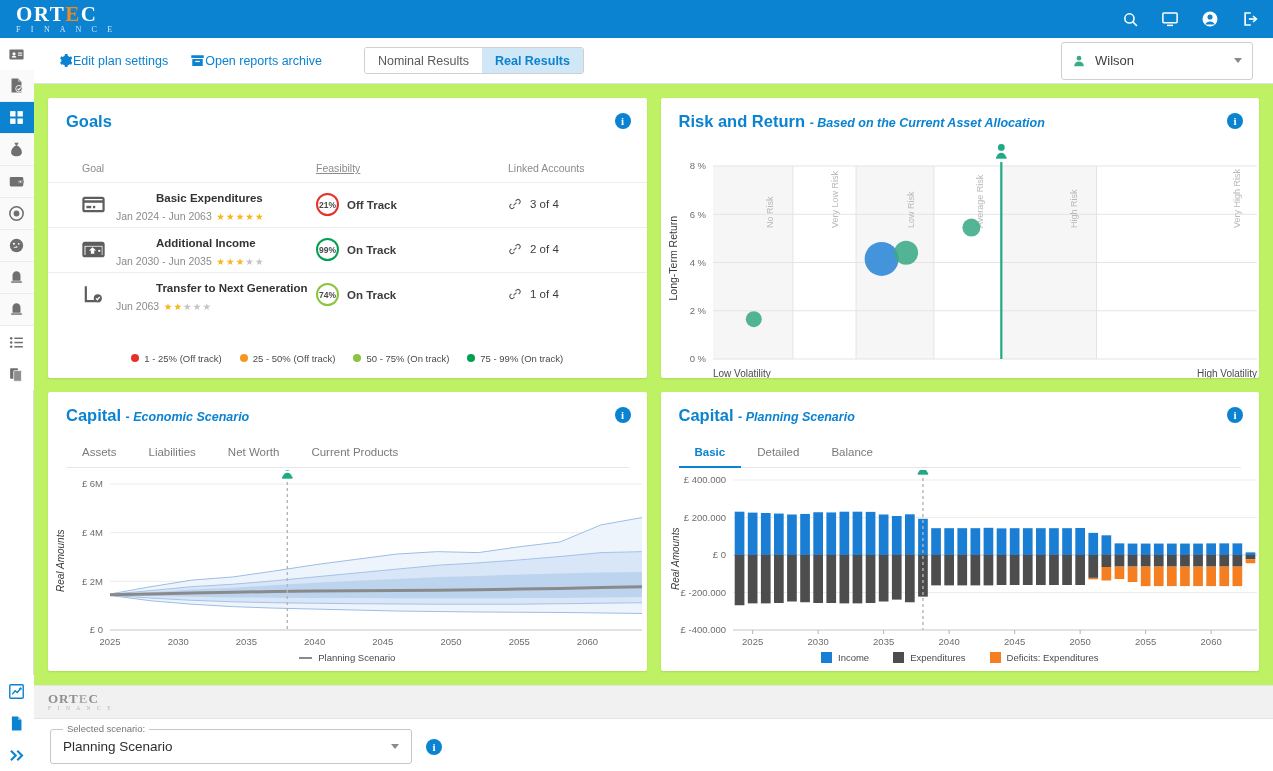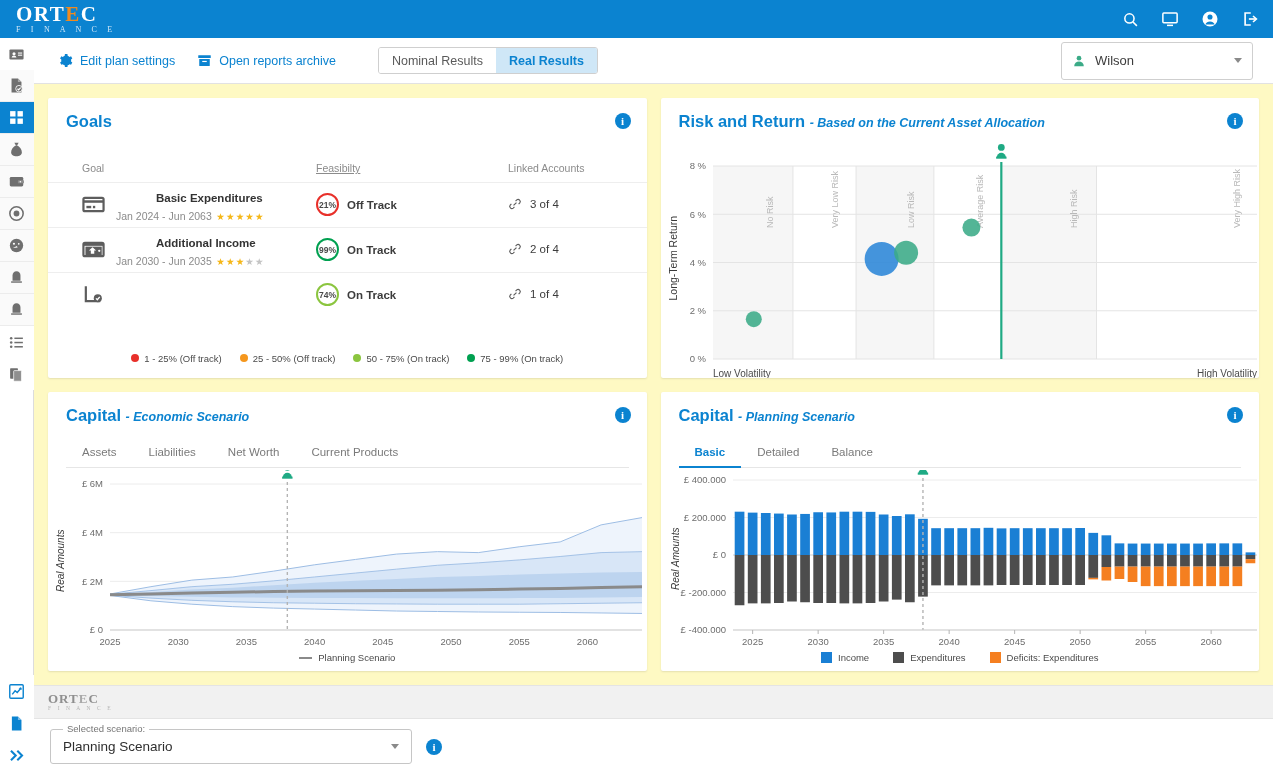--- a/index.html
+++ b/index.html
@@ -45,21 +45,21 @@
   .sb-item svg { display: block; }
   .sb-spacer { flex: 1; }
 
   
   .toolbar {
     position: absolute; left: 34px; top: 38px; width: 1239px; height: 46px;
     background: #ffffff; border-bottom: 1px solid #e2e2e2;
     display: flex; align-items: center;
   }
   .tb-action {
-    display: flex; align-items: center; gap: 7px; margin-left: 22px;
+    display: flex; align-items: center; margin-left: 22px;
     color: #0b83d0; font-size: 12.5px; cursor: pointer;
   }
   .tb-action:first-child { margin-left: 24px; }
   .seg-group {
     margin-left: 42px; display: flex; height: 27px;
     border: 1px solid #cfcfcf; border-radius: 3px; overflow: hidden;
   }
   .seg {
     padding: 0 13px; display: flex; align-items: center; font-size: 12.5px;
     color: #5a5a5a; background: #fff; cursor: pointer;
@@ -70,21 +70,21 @@
     border: 1px solid #cfcfcf; border-radius: 3px; background: #fff;
     display: flex; align-items: center; padding: 0 10px; gap: 9px; cursor: pointer;
   }
   .user-select .uname { font-size: 13px; color: #3c3c3c; flex: 1; }
   .caret { width: 0; height: 0; border-left: 4.5px solid transparent;
            border-right: 4.5px solid transparent; border-top: 5px solid #8a8a8a; }
 
   
   .canvas {
     position: absolute; left: 34px; top: 84px; width: 1239px; height: 601px;
-    background: #fef9c3; padding: 14px; display: grid;
+    background: #bef264; padding: 14px; display: grid;
     grid-template-columns: 1fr 1fr; grid-template-rows: 1fr 1fr; gap: 14px;
   }
   .card { background: #fff; border-radius: 2px; position: relative; overflow: hidden;
           box-shadow: 0 1px 2px rgba(0,0,0,.10); }
   .card-title {
     position: absolute; left: 18px; top: 14px;
     font-size: 16.5px; font-weight: bold; color: #0b83d0;
   }
   .card-title .sub { font-size: 12.5px; font-style: italic; font-weight: bold; }
   .info-btn {
@@ -419,20 +419,25 @@
         </span>
       </div>
 
       <div class="goal-row">
         <span class="gicon">
           <svg width="23" height="23" viewBox="0 0 24 24">
             <polyline points="4,3.5 4,19 19,19" fill="none" stroke="#5d5d5d" stroke-width="2.3"></polyline>
             <circle cx="16.5" cy="16" r="4.2" fill="#5d5d5d"></circle>
             <polyline points="14.6,16 16,17.5 18.5,14.4" fill="none" stroke="#fff" stroke-width="1.4"></polyline>
             </svg>
+        </span>
+        <span class="ginfo">
+          <span class="gname">Transfer to Next Generation</span><br>
+          <span class="gdate">Jun 2063</span>
+          <span class="gstars"><span class="star-on">★★</span><span class="star-off">★★★</span></span>
         </span>
         <span class="gfeas">
           <span class="ring" style="border-color:#8bc53f">74%</span>
           <span class="ftext">On Track</span>
         </span>
         <span class="glink">
           <svg width="14" height="14" viewBox="0 0 24 24" fill="none" stroke="#5d5d5d" stroke-width="2">
             <path d="M9.5 14.5l5-5"></path>
               <path d="M13 7l2-2a3.7 3.7 0 0 1 5.2 5.2l-2 2"></path>
             <path d="M11 17l-2 2a3.7 3.7 0 0 1-5.2-5.2l2-2"></path>

